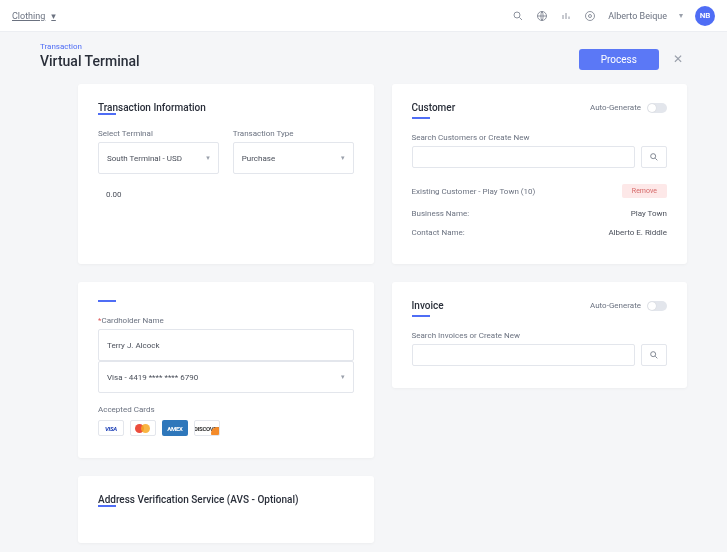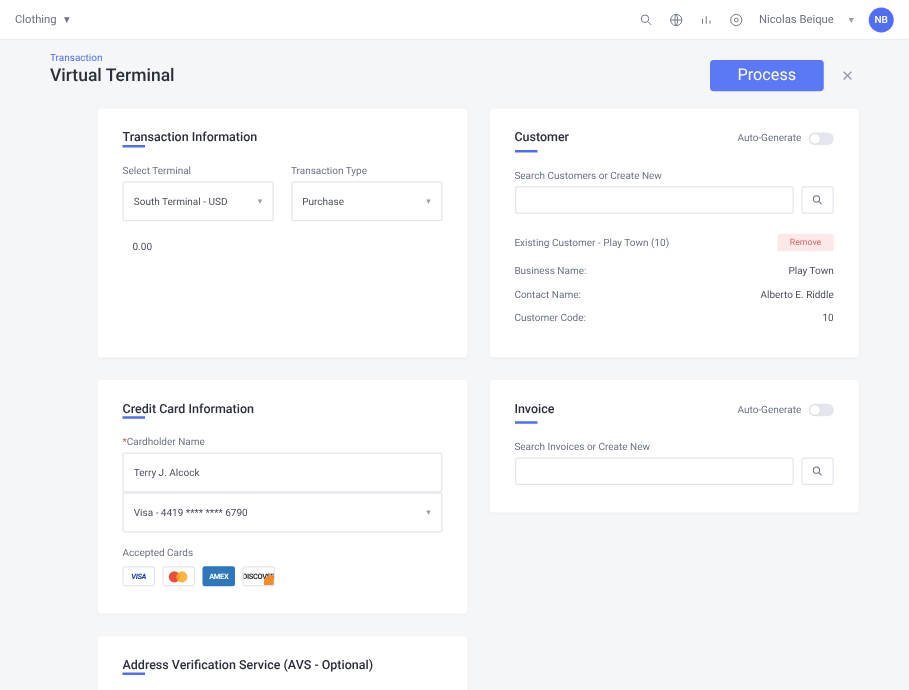--- a/index.html
+++ b/index.html
@@ -1,32 +1,32 @@
 <!DOCTYPE html>
 <html><head>
 <meta charset="utf-8">
 <style>
 * { box-sizing: border-box; margin: 0; padding: 0; font-family: -apple-system, BlinkMacSystemFont, "Segoe UI", Roboto, Arial, sans-serif; }
 body { background: #f5f6f8; color: #333; font-size: 10px; width: 727px; height: 552px; overflow: hidden; position: relative; }
 
 
 .topbar { display: flex; align-items: center; justify-content: space-between; background: #fff; height: 32px; padding: 0 12px; border-bottom: 1px solid #eceef2; }
-.topbar-left { display: flex; align-items: center; gap: 6px; color: #6b7280; font-size: 9px; }
+.topbar-left { display: flex; align-items: center; gap: 6px; color: #6b7280; font-size: 9px; text-decoration: underline; }
 .topbar-right { display: flex; align-items: center; gap: 12px; }
 .topbar-icon { width: 12px; height: 12px; display: flex; align-items: center; justify-content: center; color: #6b7280; cursor: pointer; }
 .topbar-icon svg { width: 12px; height: 12px; stroke: currentColor; fill: none; stroke-width: 1.5; }
 .user-name { font-size: 9px; color: #6b7280; }
 .avatar { width: 20px; height: 20px; border-radius: 50%; background: #4f6df5; color: #fff; display: flex; align-items: center; justify-content: center; font-size: 8px; font-weight: 600; }
 
 
 .page-header { display: flex; justify-content: space-between; align-items: flex-start; padding: 10px 40px 6px 40px; }
 .breadcrumb { font-size: 8px; color: #4f6df5; }
 .page-title { font-size: 14px; color: #2a2f3a; font-weight: 500; margin-top: 2px; }
 .header-actions { display: flex; align-items: center; gap: 10px; margin-top: 6px; }
-.process-btn { background: #5b78f6; color: #fff; border: none; border-radius: 3px; padding: 5px 22px; font-size: 13px; cursor: pointer; }
+.process-btn { background: #5b78f6; color: #fff; border: none; border-radius: 3px; padding: 5px 22px; font-size: 10px; cursor: pointer; }
 .close-x { color: #9aa0ab; font-size: 12px; cursor: pointer; padding: 4px; }
 
 
 .grid { display: grid; grid-template-columns: 1fr 1fr; gap: 18px; padding: 8px 40px 20px 78px; }
 .card { background: #fff; border-radius: 3px; box-shadow: 0 1px 3px rgba(0,0,0,0.04); padding: 18px 20px 22px 20px; }
 .card-header { display: flex; justify-content: space-between; align-items: center; margin-bottom: 4px; }
 .card-title { font-size: 10px; color: #2a2f3a; font-weight: 500; }
 .card-underline { width: 18px; height: 2px; background: #4f6df5; margin-bottom: 14px; }
 .label { font-size: 8px; color: #6b7280; margin-bottom: 4px; }
 .req::before { content: "*"; color: #e05a5a; }
@@ -87,21 +87,21 @@
           <line x1="12" y1="18" x2="12" y2="6"></line>
           <line x1="18" y1="18" x2="18" y2="13"></line>
         </svg>
     </span>
     <span class="topbar-icon">
       <svg viewBox="0 0 24 24">
           <circle cx="12" cy="12" r="3"></circle>
           <circle cx="12" cy="12" r="9"></circle>
         </svg>
     </span>
-    <span class="user-name">Nicolas Beique</span>
+    <span class="user-name">Alberto Beique</span>
     <span style="color:#9aa0ab;font-size:8px;">▾</span>
     <div class="avatar">NB</div>
   </div>
 </div>
 
 <div class="page-header">
   <div>
     <div class="breadcrumb">Transaction</div>
     <div class="page-title">Virtual Terminal</div>
   </div>
@@ -161,28 +161,23 @@
       <span class="remove-badge">Remove</span>
     </div>
     <div class="kv">
       <span>Business Name:</span>
       <span class="v">Play Town</span>
     </div>
     <div class="kv">
       <span>Contact Name:</span>
       <span class="v">Alberto E. Riddle</span>
     </div>
-    <div class="kv">
-      <span>Customer Code:</span>
-      <span class="v">10</span>
-    </div>
   </div>
 
   <div class="card">
-    <div class="card-title">Credit Card Information</div>
     <div class="card-underline"></div>
     <div class="label req">Cardholder Name</div>
     <div class="input">
       <span>Terry J. Alcock</span>
     </div>
     <div class="select">
       <span>Visa - 4419 **** **** 6790</span>
       <span class="caret">▾</span>
     </div>
     <div class="label mt">Accepted Cards</div>

